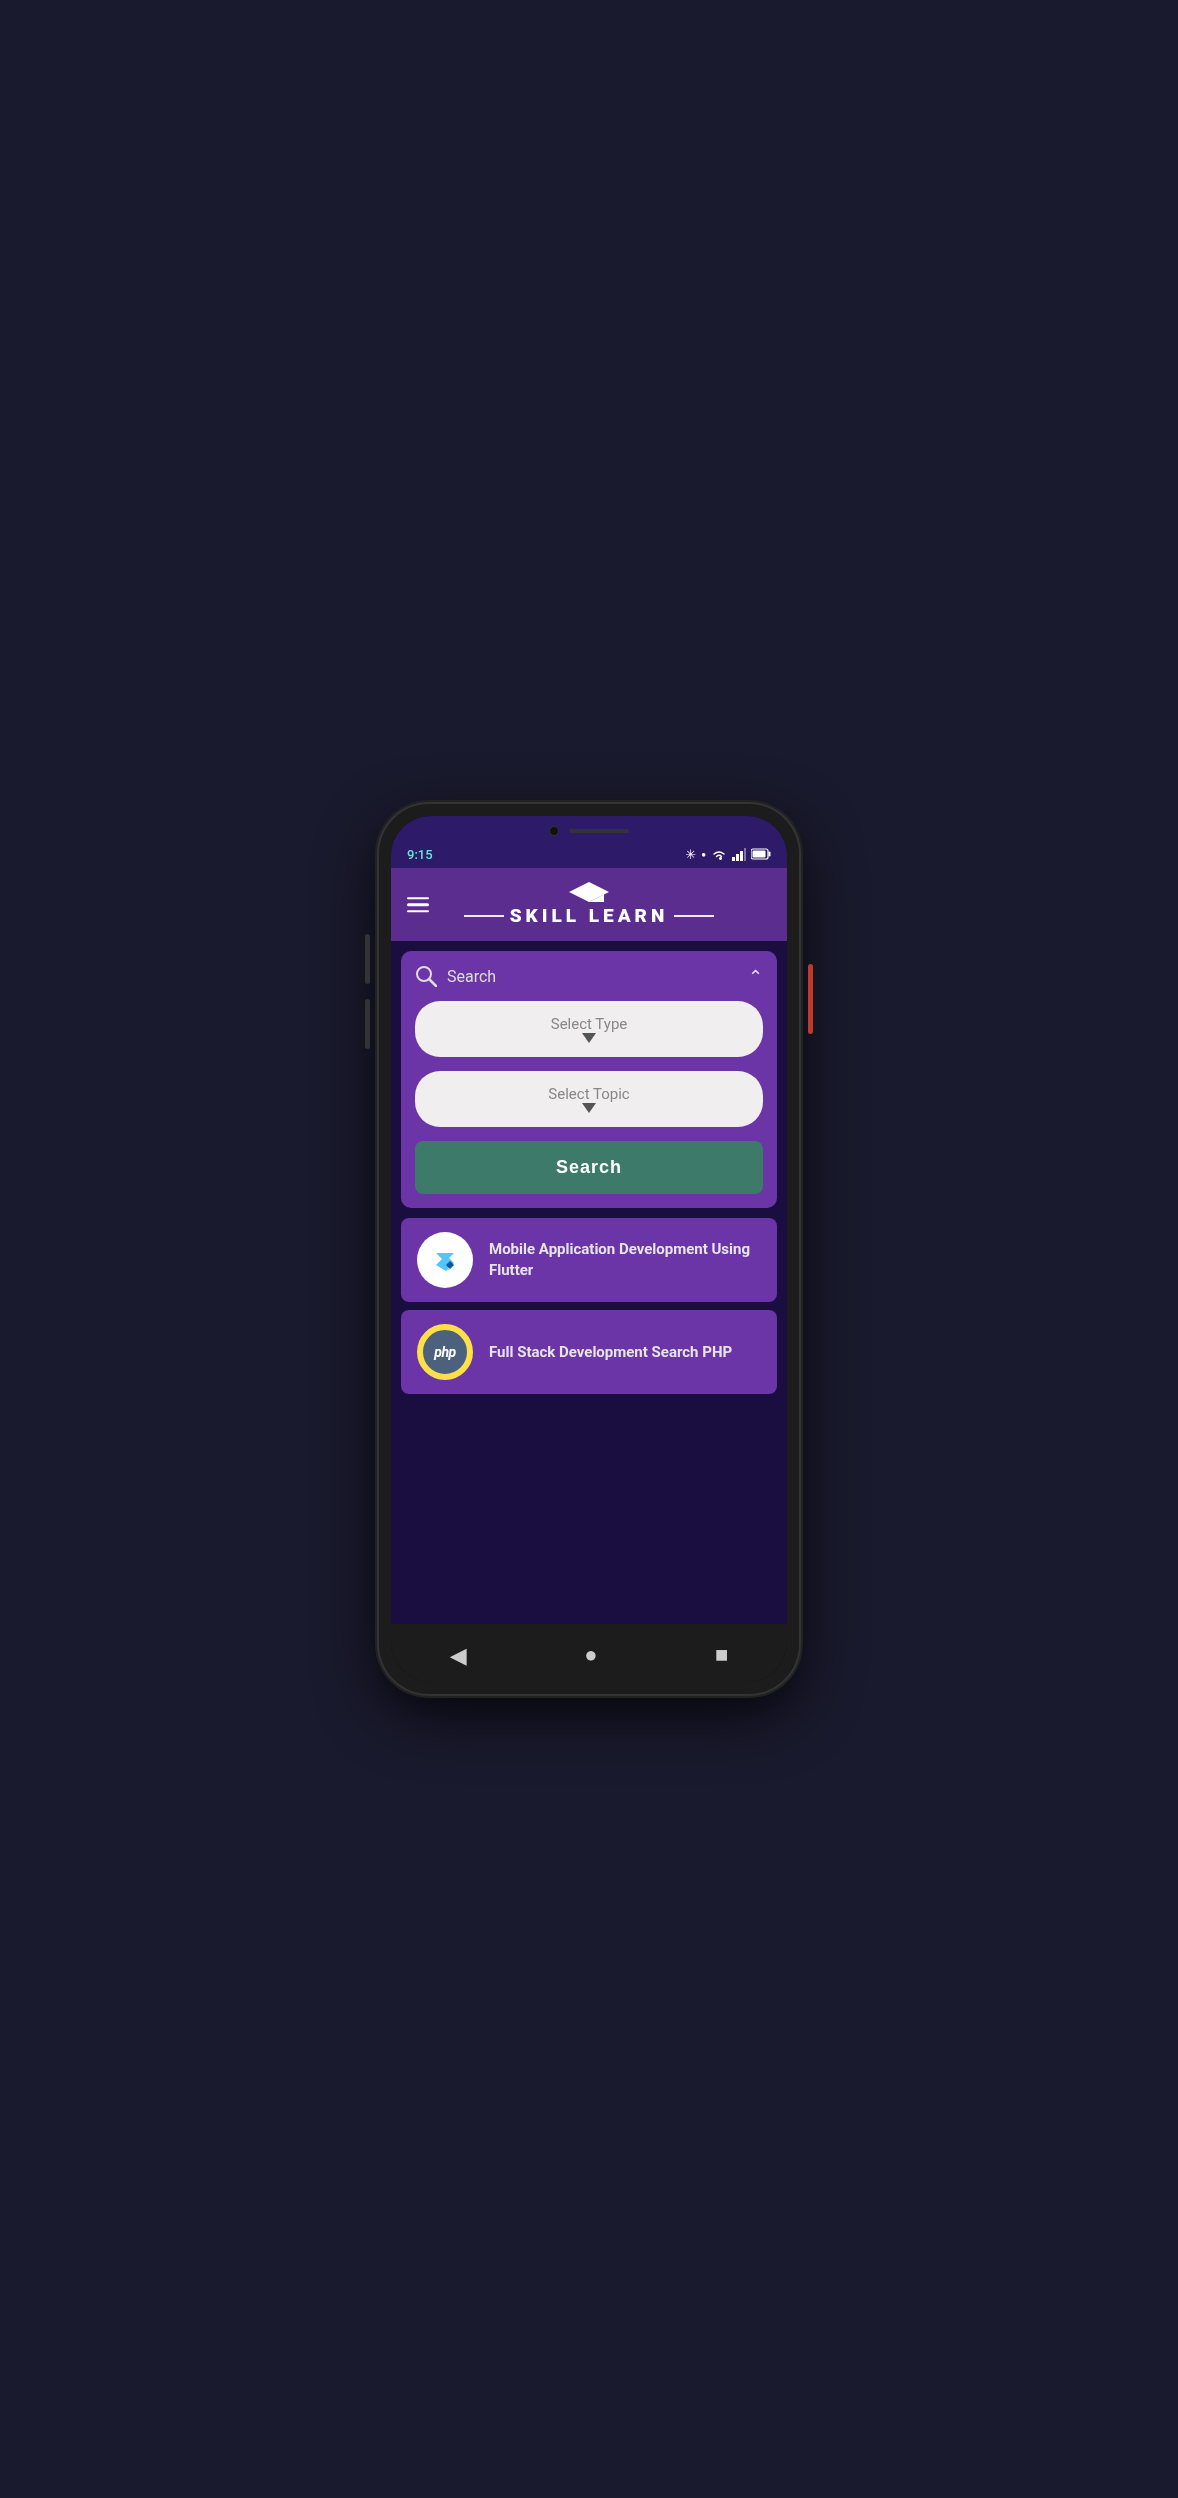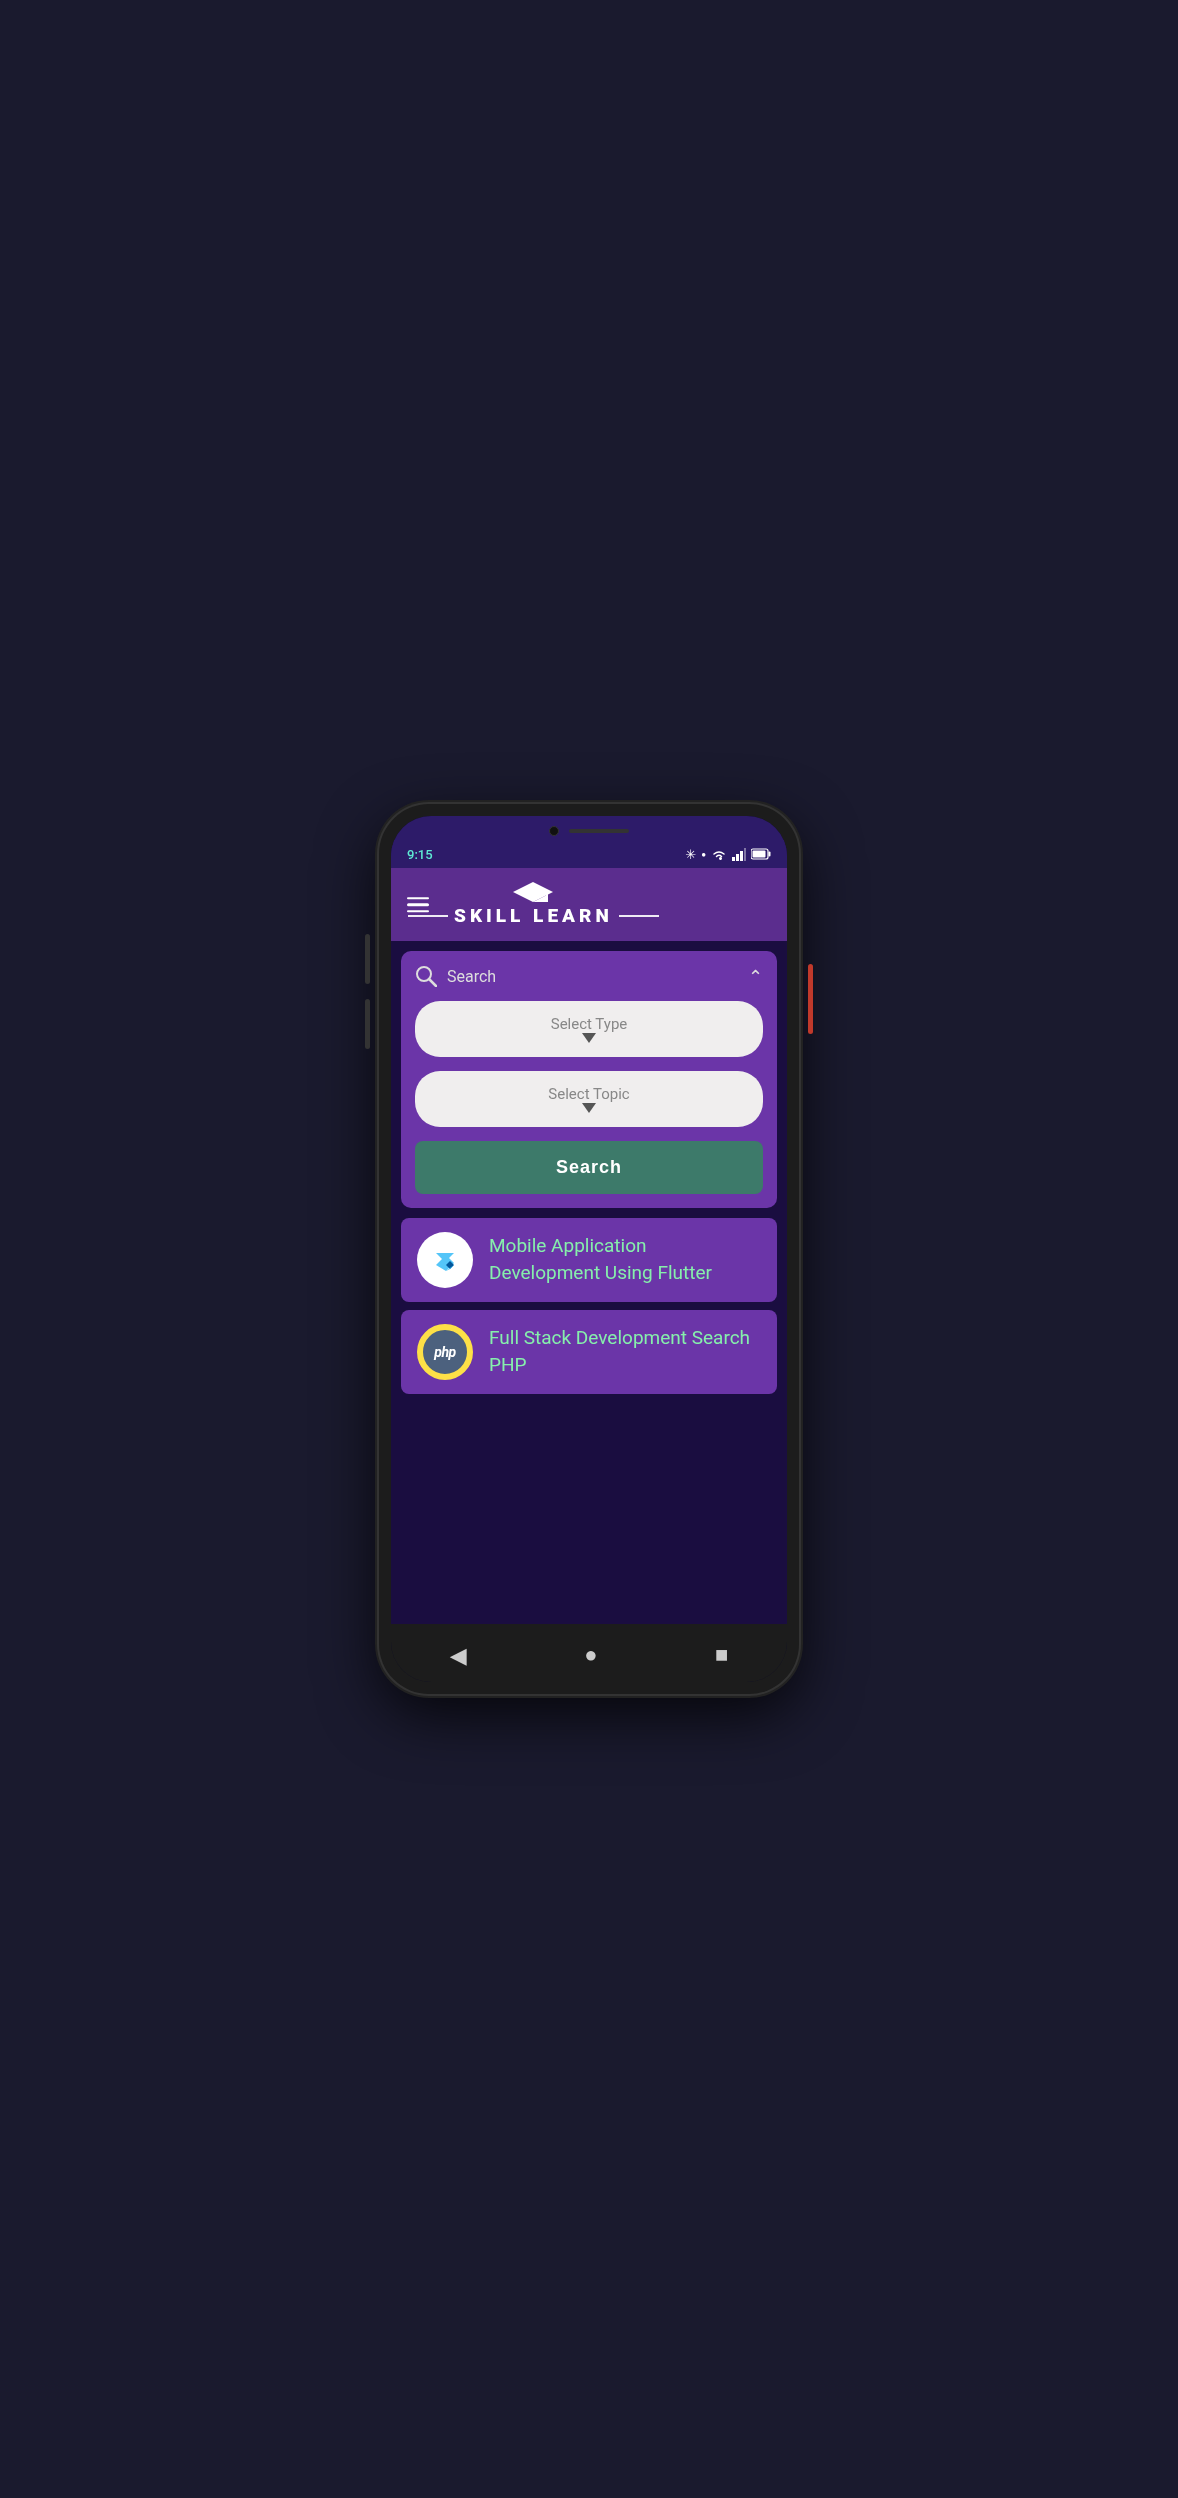--- a/index.html
+++ b/index.html
@@ -81,24 +81,24 @@
     .speaker-bar {
       width: 60px;
       height: 4px;
       background: #333;
       border-radius: 2px;
     }
 
     
     .app-header {
       background: #5b2d8e;
-      padding: 12px 17px 14px;
-      display: flex;
-      align-items: center;
-      justify-content: flex-start;
+      padding: 12px 24px 14px;
+      display: flex;
+      align-items: center;
+      justify-content: center;
       position: relative;
     }
 
     .hamburger-icon {
       position: absolute;
       left: 16px;
       top: 50%;
       transform: translateY(-50%);
       display: flex;
       flex-direction: column;
@@ -221,23 +221,23 @@
       background: #2d6a8a;
       border: 2px solid #1a5a7a;
     }
 
     .php-icon {
       background: #4c617e;
       border: 6px solid #fde047;
     }
 
     .course-title {
-      color: #86efac;
-      font-size: 19px;
-      font-weight: 400;
+      color: #e5e5e5;
+      font-size: 15px;
+      font-weight: 700;
       line-height: 1.4;
     }
 
     
     .bottom-nav {
       background: #1c1c1c;
       padding: 12px 0 8px;
       display: flex;
       justify-content: space-around;
       align-items: center;

